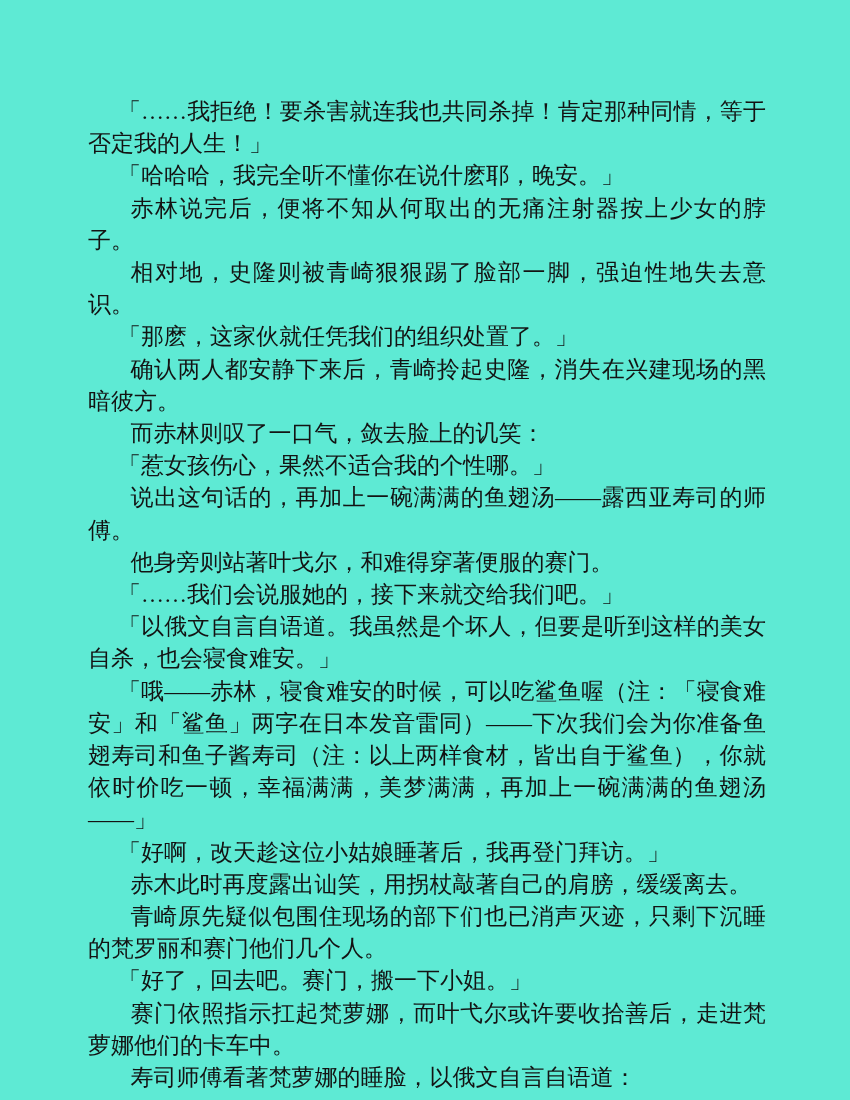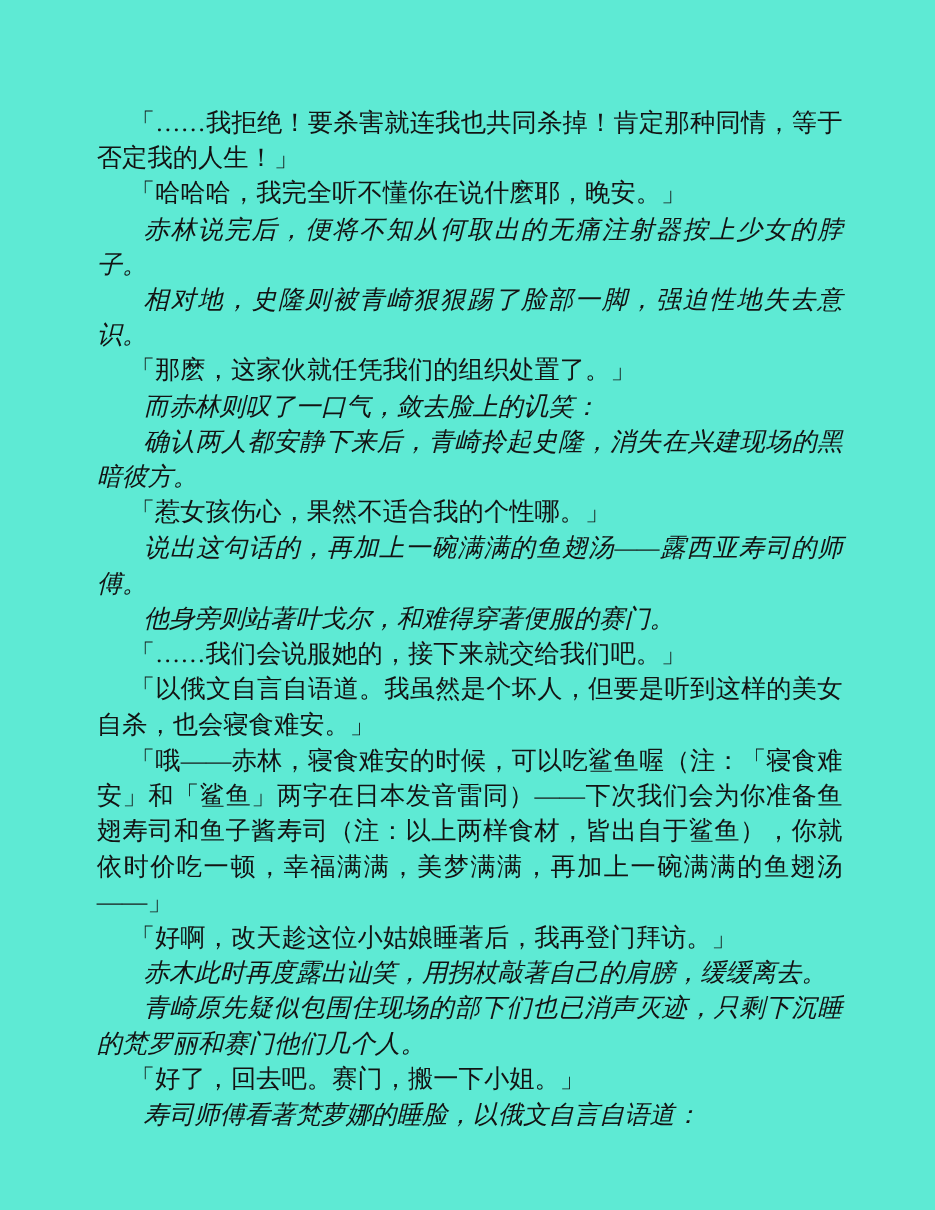--- a/index.html
+++ b/index.html
@@ -25,43 +25,43 @@
     line-height: 32.2px;
     color: #131313;
     text-align: justify;
   }
   .para {
     margin: 0;
     padding: 0;
   }
   .narration {
     text-indent: 1.85em;
-    font-style: italic;
   }
   .dialogue {
     text-indent: 1.3em;
   }
 </style>
 </head>
 <body>
 
 <div class="page">
   <div class="text-block">
     <p class="para dialogue">「……我拒绝！要杀害就连我也共同杀掉！肯定那种同情，等于否定我的人生！」</p>
     <p class="para dialogue">「哈哈哈，我完全听不懂你在说什麽耶，晚安。」</p>
     <p class="para narration">赤林说完后，便将不知从何取出的无痛注射器按上少女的脖子。</p>
     <p class="para narration">相对地，史隆则被青崎狠狠踢了脸部一脚，强迫性地失去意识。</p>
     <p class="para dialogue">「那麽，这家伙就任凭我们的组织处置了。」</p>
+    <p class="para narration">确认两人都安静下来后，青崎拎起史隆，消失在兴建现场的黑暗彼方。</p>
     <p class="para narration">而赤林则叹了一口气，敛去脸上的讥笑：</p>
-    <p class="para narration">确认两人都安静下来后，青崎拎起史隆，消失在兴建现场的黑暗彼方。</p>
     <p class="para dialogue">「惹女孩伤心，果然不适合我的个性哪。」</p>
     <p class="para narration">说出这句话的，再加上一碗满满的鱼翅汤——露西亚寿司的师傅。</p>
     <p class="para narration">他身旁则站著叶戈尔，和难得穿著便服的赛门。</p>
     <p class="para dialogue">「……我们会说服她的，接下来就交给我们吧。」</p>
     <p class="para dialogue">「以俄文自言自语道。我虽然是个坏人，但要是听到这样的美女自杀，也会寝食难安。」</p>
     <p class="para dialogue">「哦——赤林，寝食难安的时候，可以吃鲨鱼喔（注：「寝食难安」和「鲨鱼」两字在日本发音雷同）——下次我们会为你准备鱼翅寿司和鱼子酱寿司（注：以上两样食材，皆出自于鲨鱼），你就依时价吃一顿，幸福满满，美梦满满，再加上一碗满满的鱼翅汤——」</p>
     <p class="para dialogue">「好啊，改天趁这位小姑娘睡著后，我再登门拜访。」</p>
     <p class="para narration">赤木此时再度露出讪笑，用拐杖敲著自己的肩膀，缓缓离去。</p>
     <p class="para narration">青崎原先疑似包围住现场的部下们也已消声灭迹，只剩下沉睡的梵罗丽和赛门他们几个人。</p>
     <p class="para dialogue">「好了，回去吧。赛门，搬一下小姐。」</p>
+    <p class="para narration">赛门依照指示扛起梵萝娜，而叶弋尔或许要收拾善后，走进梵萝娜他们的卡车中。</p>
     <p class="para narration">寿司师傅看著梵萝娜的睡脸，以俄文自言自语道：</p>
   </div>
 </div>
 
 </body></html>

